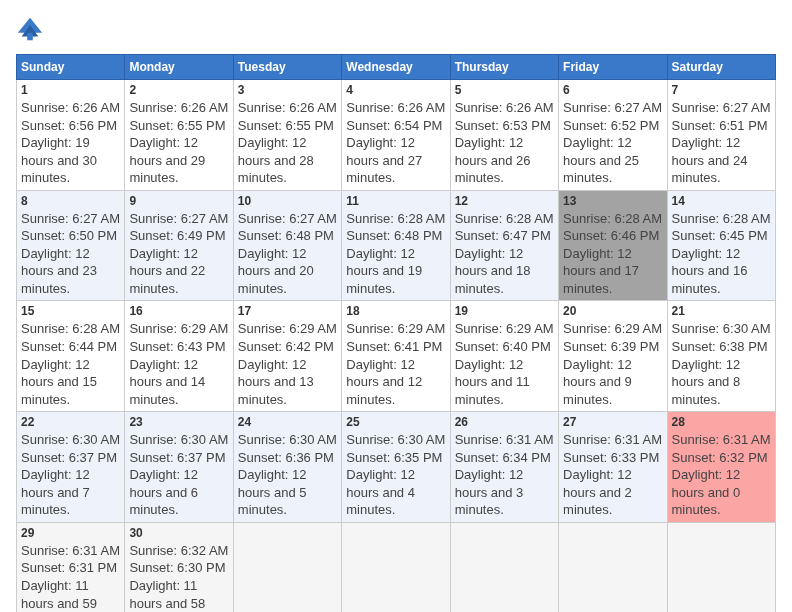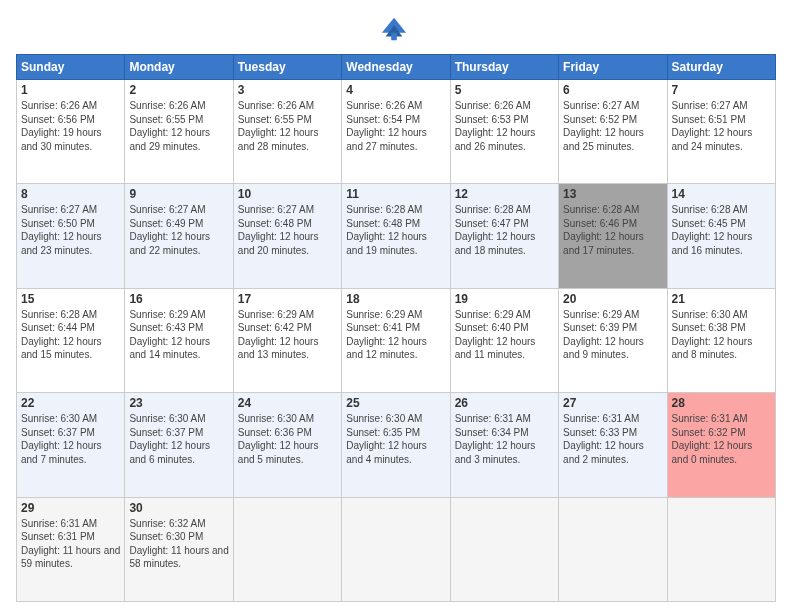--- a/index.html
+++ b/index.html
@@ -9,21 +9,20 @@
       width: 792px;
       height: 612px;
       overflow: hidden;
     }
     .page {
       width: 792px;
       height: 612px;
       padding: 16px 16px 10px 16px;
       display: flex;
       flex-direction: column;
-      align-items: center;
     }
     .header {
       display: flex;
       justify-content: space-between;
       align-items: flex-start;
       margin-bottom: 10px;
     }
     .logo {
       display: flex;
       align-items: center;
@@ -84,21 +83,21 @@
       background: #f9f9f9;
     }
     .day-num {
       font-size: 12px;
       font-weight: bold;
       color: #333;
       display: block;
       margin-bottom: 2px;
     }
     .cell-text {
-      font-size: 10px;
+      font-size: 13px;
       color: #444;
       line-height: 1.35;
     }
   </style>
 </head>
 <body>
 
 <div class="page">
   <div class="header">
     <div class="logo">

